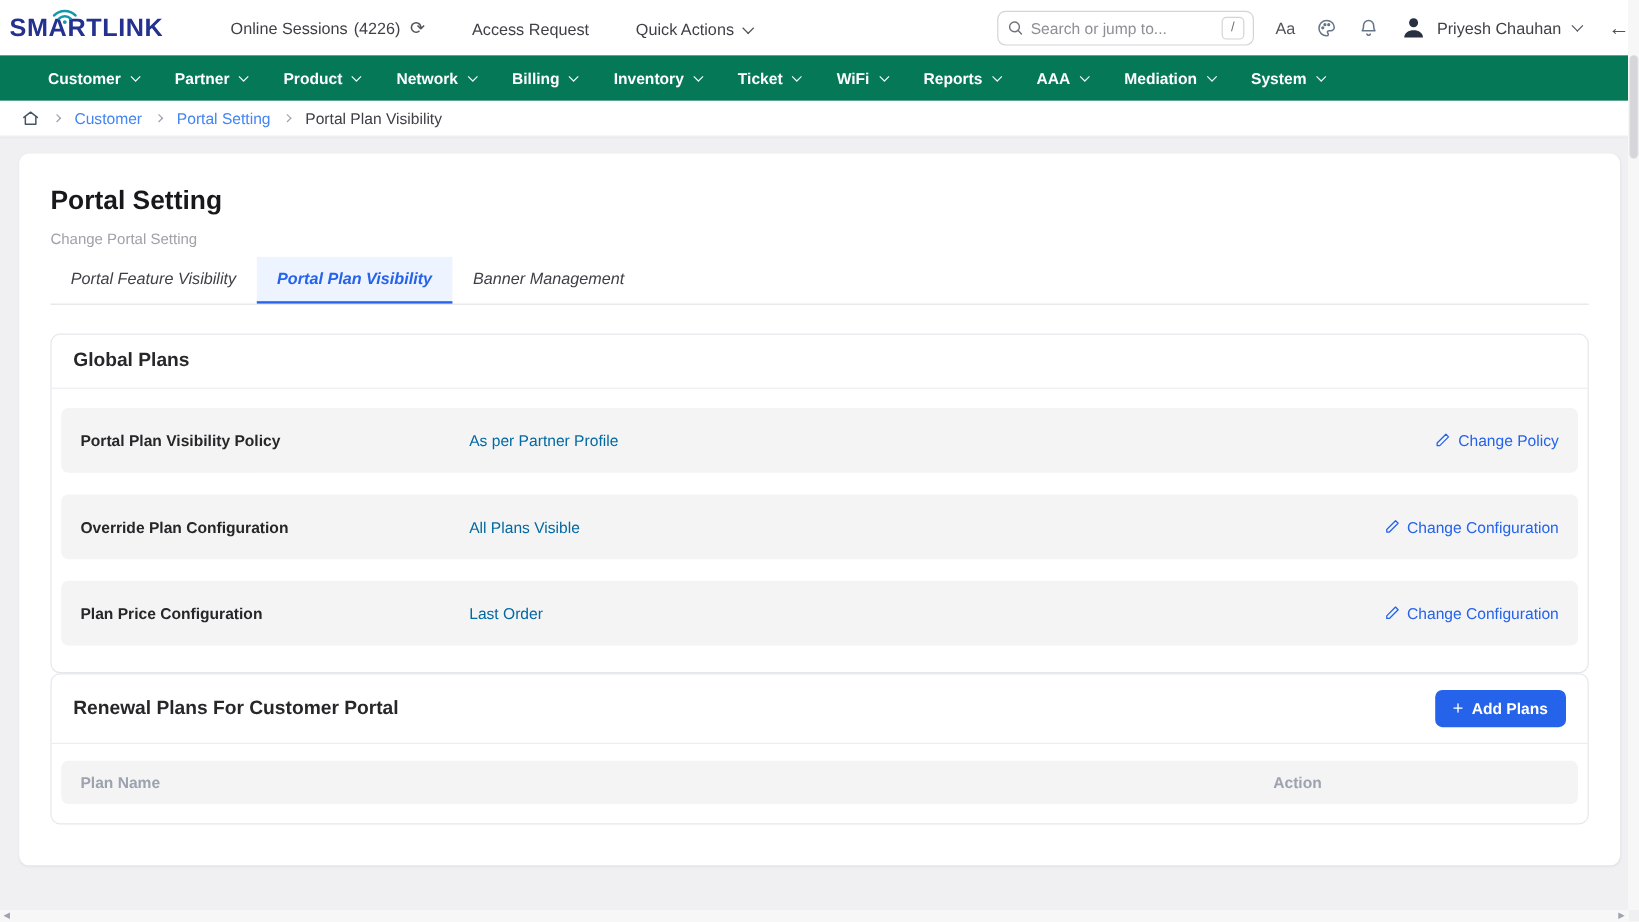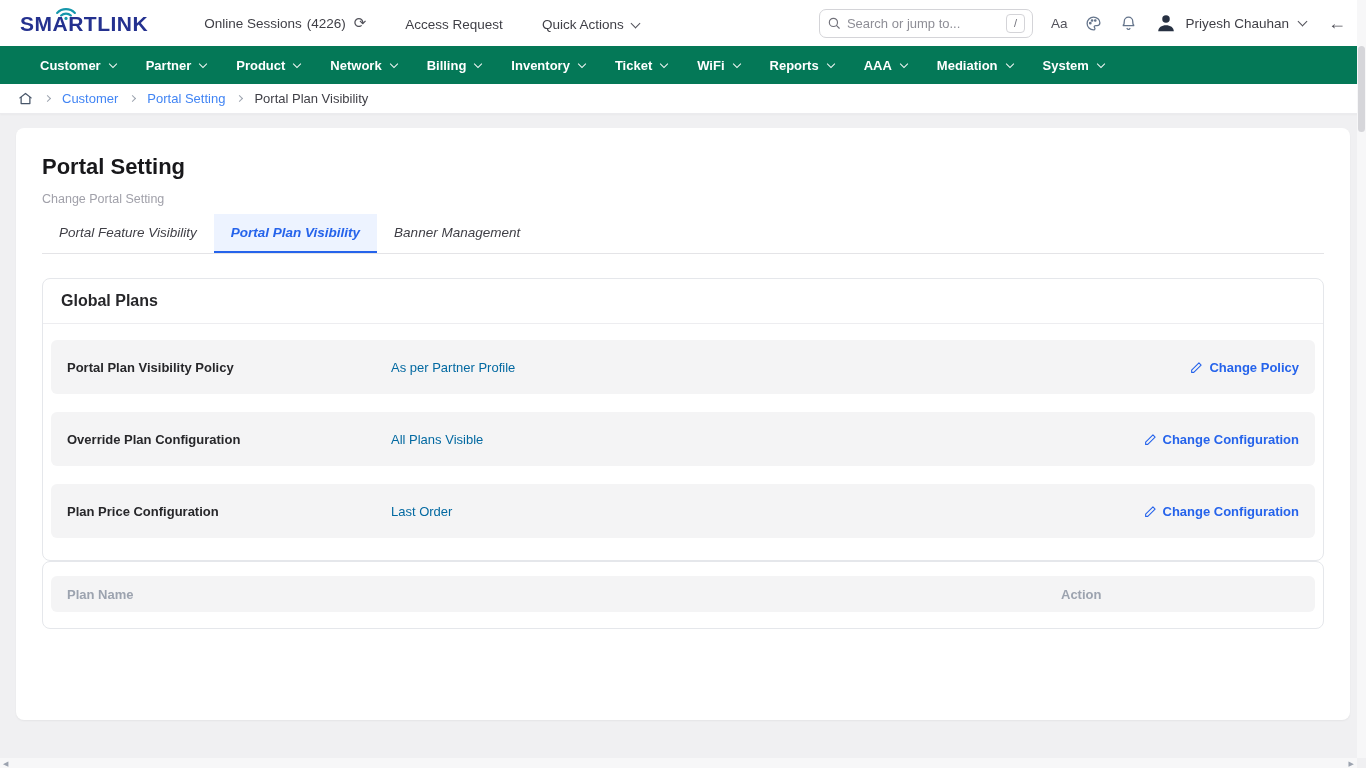--- a/index.html
+++ b/index.html
@@ -5,21 +5,21 @@
   :root{
     --nav-bg:#047857;
     --accent:#2563eb;
     --link:#4285f4;
   }
   *{box-sizing:border-box;margin:0;padding:0;}
   html,body{width:1366px;height:768px;overflow:hidden;}
   body{font-family:"Liberation Sans",sans-serif;background:#f0f0f2;color:#3f3f46;font-size:13px;position:relative;}
 
   
-  .topbar{height:46px;background:#fff;display:flex;align-items:center;padding:0 20px;position:relative;}
+  .topbar{height:46px;background:#fff;display:flex;align-items:center;padding:0 8px;position:relative;}
   .logo{position:relative;display:flex;align-items:flex-end;cursor:pointer;margin-right:56px;}
   .logo-text{font-size:21px;font-weight:800;letter-spacing:.5px;color:#24318f;line-height:1;}
   .logo-wifi{position:absolute;left:33px;top:-9px;}
   .topbar-group{display:flex;align-items:flex-end;gap:39px;color:#3f3f46;font-size:13.5px;}
   .topbar-item{display:flex;align-items:center;cursor:pointer;white-space:nowrap;}
   .topbar-item .count{margin-left:5px;}
   .refresh-glyph{margin-left:8px;font-size:15px;color:#52525b;}
   .chev{width:7px;height:7px;border-right:1.7px solid currentColor;border-bottom:1.7px solid currentColor;transform:rotate(45deg);display:inline-block;flex:none;margin-left:8px;margin-bottom:3px;}
   .chev-right{width:5px;height:5px;border-right:1.5px solid #9ca3af;border-bottom:1.5px solid #9ca3af;transform:rotate(-45deg);display:inline-block;flex:none;}
   .topbar-right{margin-left:auto;display:flex;align-items:center;gap:18px;}
@@ -53,21 +53,21 @@
   .tab{padding:11px 17px;font-size:13.5px;color:#3f3f46;cursor:pointer;white-space:nowrap;font-style:italic;}
   .tab.active{color:var(--accent);font-weight:600;background:#edf3ff;border-bottom:2px solid var(--accent);}
 
   .section-card{border:1px solid #e5e7eb;border-radius:8px;background:#fff;}
   .section-head{display:flex;align-items:center;justify-content:space-between;padding:13px 18px;border-bottom:1px solid #ededf0;}
   .section-title{font-size:16px;font-weight:700;color:#27272a;}
   .rows-wrap{padding:16px 8px 4px;}
   .plan-row{display:grid;grid-template-columns:324px 1fr auto;align-items:center;background:#f4f4f5;border-radius:6px;height:54px;padding:0 16px;margin:0 0 18px;}
   .row-label{font-size:13px;font-weight:700;color:#27272a;}
   .row-value{font-size:13px;color:#0369a1;}
-  .row-action{display:flex;align-items:center;gap:6px;color:var(--accent);font-size:13px;font-weight:700;cursor:pointer;white-space:nowrap;}
+  .row-action{display:flex;gap:6px;color:var(--accent);font-size:13px;font-weight:400;cursor:pointer;white-space:nowrap;}
 
   .add-btn{display:flex;align-items:center;gap:7px;background:var(--accent);color:#fff;border:none;border-radius:6px;padding:8px 15px;font-size:13px;font-weight:600;font-family:"Liberation Sans",sans-serif;cursor:pointer;}
   .add-btn .plus{font-size:15px;font-weight:400;line-height:1;}
   .table-head{display:grid;grid-template-columns:1fr 238px;align-items:center;background:#f4f4f5;border-radius:6px;height:36px;padding:0 16px;margin:14px 8px 16px;color:#9ca3af;font-size:13px;font-weight:600;}
 
   
   .vscroll{position:fixed;top:0;right:0;bottom:10px;width:9px;background:#f7f7f8;z-index:50;}
   .vscroll .thumb{position:absolute;top:46px;right:1px;width:7px;height:86px;background:#d6d6da;border-radius:4px;}
   .hscroll{position:fixed;left:0;right:9px;bottom:0;height:10px;background:#f7f7f8;display:flex;align-items:center;justify-content:space-between;padding:0 3px;z-index:50;}
   .hscroll .arr{font-size:7px;color:#9ca3af;line-height:1;}
@@ -266,20 +266,27 @@
                 </svg>
               </span>
             <span>Change Configuration</span>
           </span>
         </div>
 
       </div>
     </section>
 
     <section class="section-card">
+      <div class="section-head">
+        <span class="section-title">Renewal Plans For Customer Portal</span>
+        <button class="add-btn">
+          <span class="plus">+</span>
+          <span>Add Plans</span>
+        </button>
+      </div>
       <div class="table-head">
         <span>Plan Name</span>
         <span>Action</span>
       </div>
     </section>
 
   </div>
 </main>
 
 <div class="vscroll">

